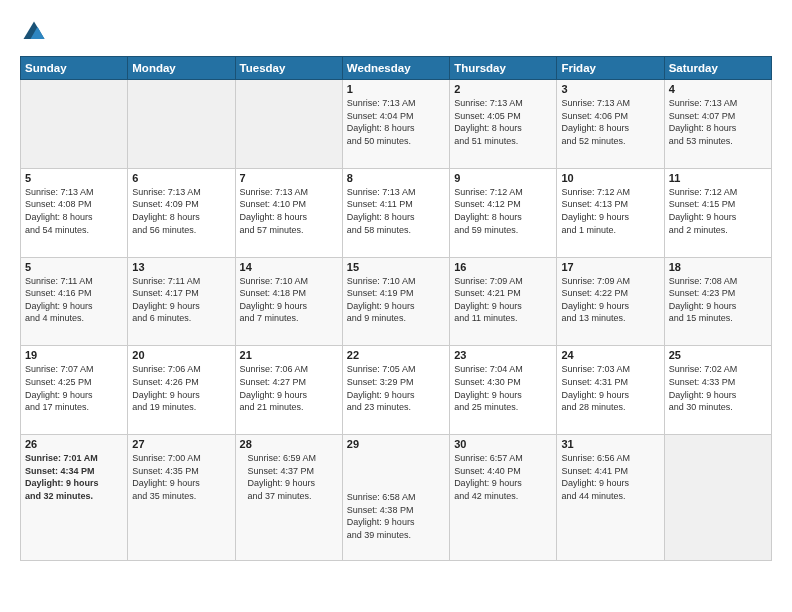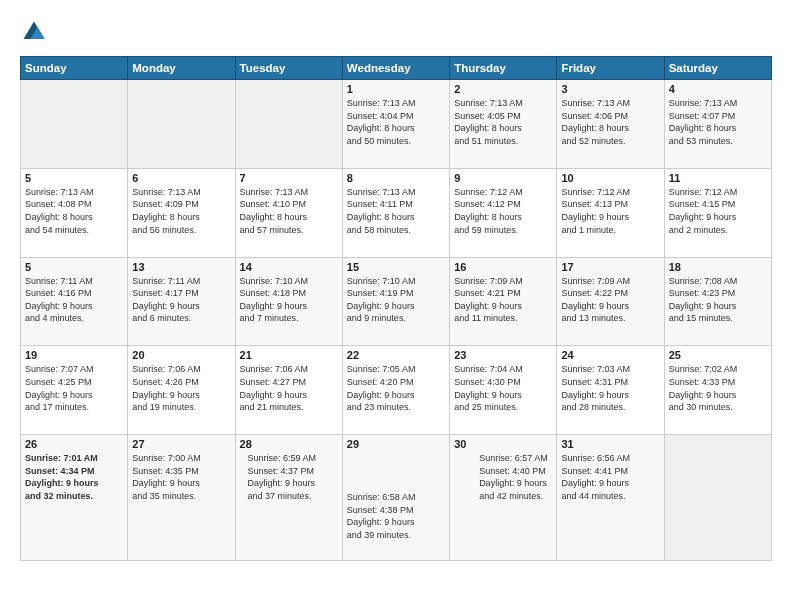--- a/index.html
+++ b/index.html
@@ -285,21 +285,21 @@
           <td>
             <span class="day-number">21</span>
             <div class="day-info" style="white-space: pre-line;">Sunrise: 7:06 AM
 Sunset: 4:27 PM
 Daylight: 9 hours
 and 21 minutes.</div>
           </td>
           <td>
             <span class="day-number">22</span>
             <div class="day-info" style="white-space: pre-line;">Sunrise: 7:05 AM
-Sunset: 4:20 PM
+Sunset: 3:29 PM
 Daylight: 9 hours
 and 23 minutes.</div>
           </td>
           <td>
             <span class="day-number">23</span>
             <div class="day-info" style="white-space: pre-line;">Sunrise: 7:04 AM
 Sunset: 4:30 PM
 Daylight: 9 hours
 and 25 minutes.</div>
           </td>
@@ -342,21 +342,21 @@
           </td>
           <td>
             <span class="day-number">29</span>
             <div class="day-info" style="white-space: pre-line; margin-top: 41px;">Sunrise: 6:58 AM
 Sunset: 4:38 PM
 Daylight: 9 hours
 and 39 minutes.</div>
           </td>
           <td>
             <span class="day-number">30</span>
-            <div class="day-info" style="white-space: pre-line; margin-left: 25px;">Sunrise: 6:57 AM
+            <div class="day-info" style="white-space: pre-line;">Sunrise: 6:57 AM
 Sunset: 4:40 PM
 Daylight: 9 hours
 and 42 minutes.</div>
           </td>
           <td>
             <span class="day-number">31</span>
             <div class="day-info" style="white-space: pre-line;">Sunrise: 6:56 AM
 Sunset: 4:41 PM
 Daylight: 9 hours
 and 44 minutes.</div>

